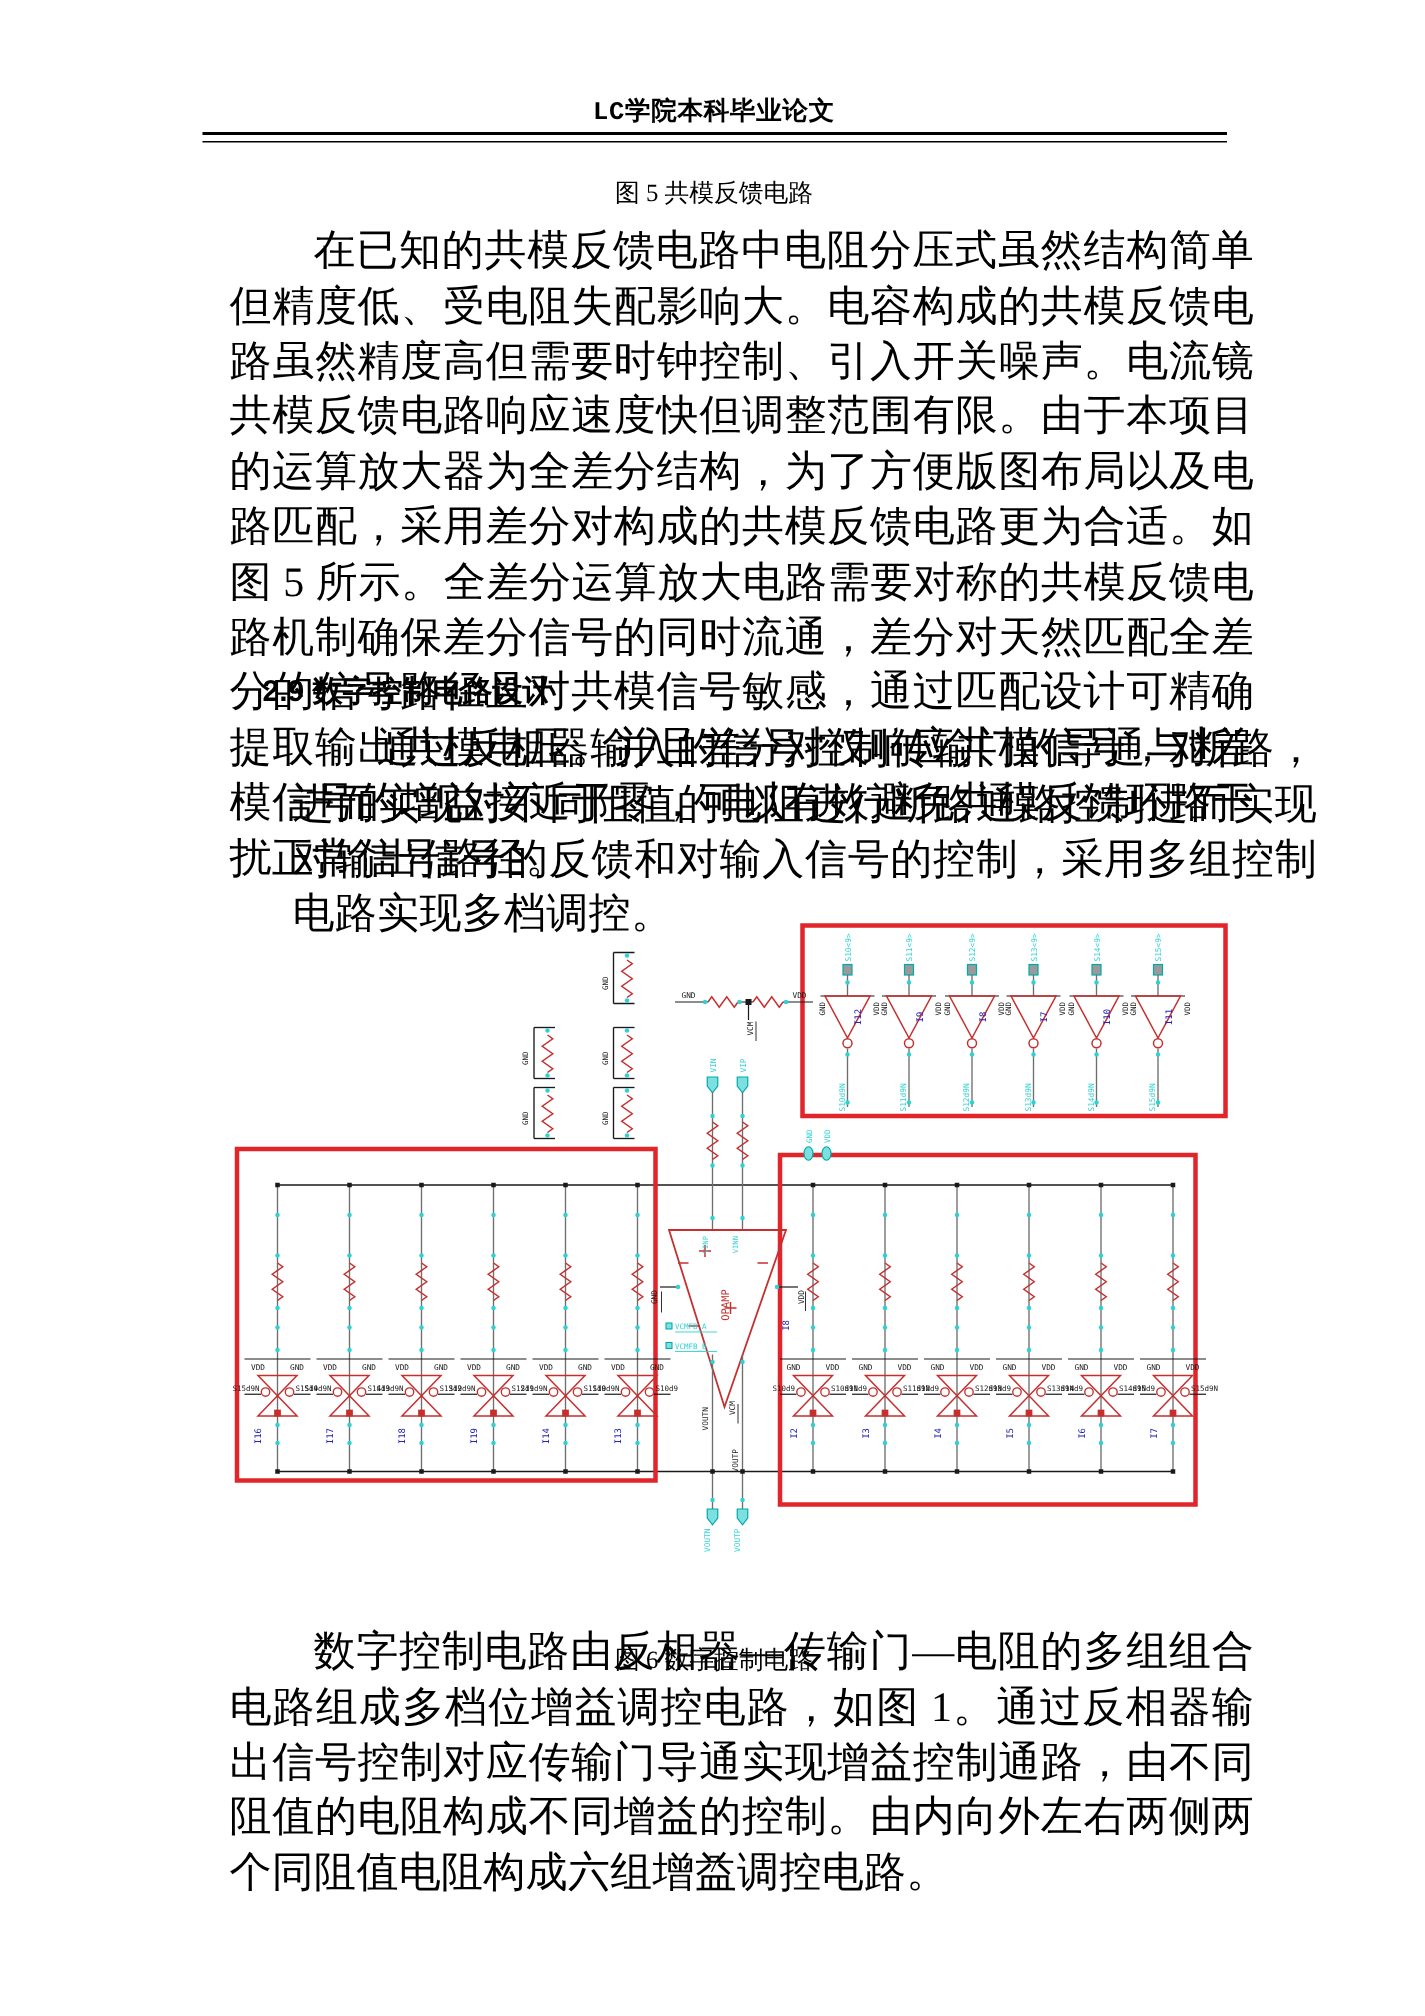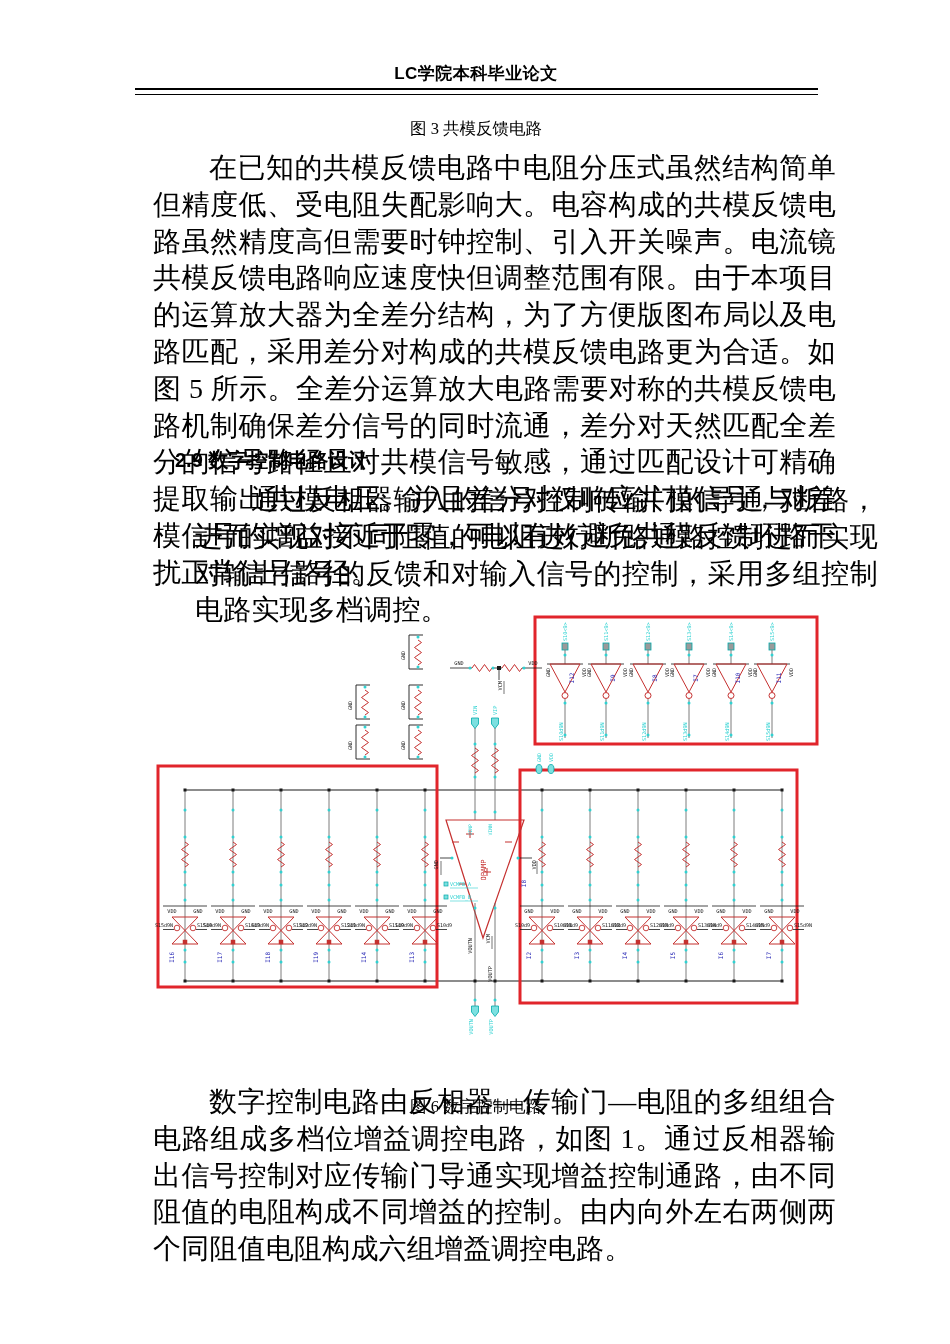--- a/index.html
+++ b/index.html
@@ -2,21 +2,21 @@
 <html><head>
 <meta charset="utf-8">
 <style>
   html,body{margin:0;padding:0;background:#ffffff;}
   .page{
     position:relative; width:950px; height:1344px; background:#fff;
     font-family:"Liberation Serif", serif; color:#000; overflow:hidden;
   }
   .header-title{
     position:absolute; top:62px; left:135px; right:133px;
-    text-align:center; font-family:Liberation Sans, sans-serif;
+    text-align:center; font-family:Liberation Mono, monospace;
     font-weight:bold; font-size:17px; letter-spacing:0.5px;
   }
   .header-rule{
     position:absolute; top:88px; left:135px; right:132px; height:4px;
     border-top:2.2px solid #000; border-bottom:0.8px solid #000;
   }
   .fig-caption{
     position:absolute; left:135px; right:133px; text-align:center;
     font-size:16.5px;
   }
@@ -45,21 +45,21 @@
   svg text{ font-family:"DejaVu Sans Mono", monospace; }
 </style>
 </head>
 <body>
 
 <div class="page">
 
   <div class="header-title">LC学院本科毕业论文</div>
   <div class="header-rule"></div>
 
-  <div class="fig-caption cap5">图 3 共模反馈电路</div>
+  <div class="fig-caption cap5">图 5 共模反馈电路</div>
 
   <div class="para para1">在已知的共模反馈电路中电阻分压式虽然结构简单但精度低、受电阻失配影响大。电容构成的共模反馈电路虽然精度高但需要时钟控制、引入开关噪声。电流镜共模反馈电路响应速度快但调整范围有限。由于本项目的运算放大器为全差分结构，为了方便版图布局以及电路匹配，采用差分对构成的共模反馈电路更为合适。如图 5 所示。全差分运算放大电路需要对称的共模反馈电路机制确保差分信号的同时流通，差分对天然匹配全差分的信号路径且对共模信号敏感，通过匹配设计可精确提取输出共模电压。并且差分对仅响应共模信号，对差模信号的增益接近于零，可以有效避免共模反馈环路干扰正常信号路径。</div>
 
   <div class="sec-heading">2.9 数字控制电路设计</div>
 
   <div class="para para2">通过反相器输入的信号控制传输门的导通与断路，进而实现对不同阻值的电阻进行断路通路控制进而实现对输出信号的反馈和对输入信号的控制，采用多组控制电路实现多档调控。</div>
 
   <svg id="fig6" class="schematic" viewBox="140 600 690 455" xmlns="http://www.w3.org/2000/svg">
       <line x1="185" y1="790" x2="783" y2="790" stroke="#1a1a1a" stroke-width="1.1"></line>
       <line x1="185" y1="981" x2="783" y2="981" stroke="#1a1a1a" stroke-width="1.1"></line>

